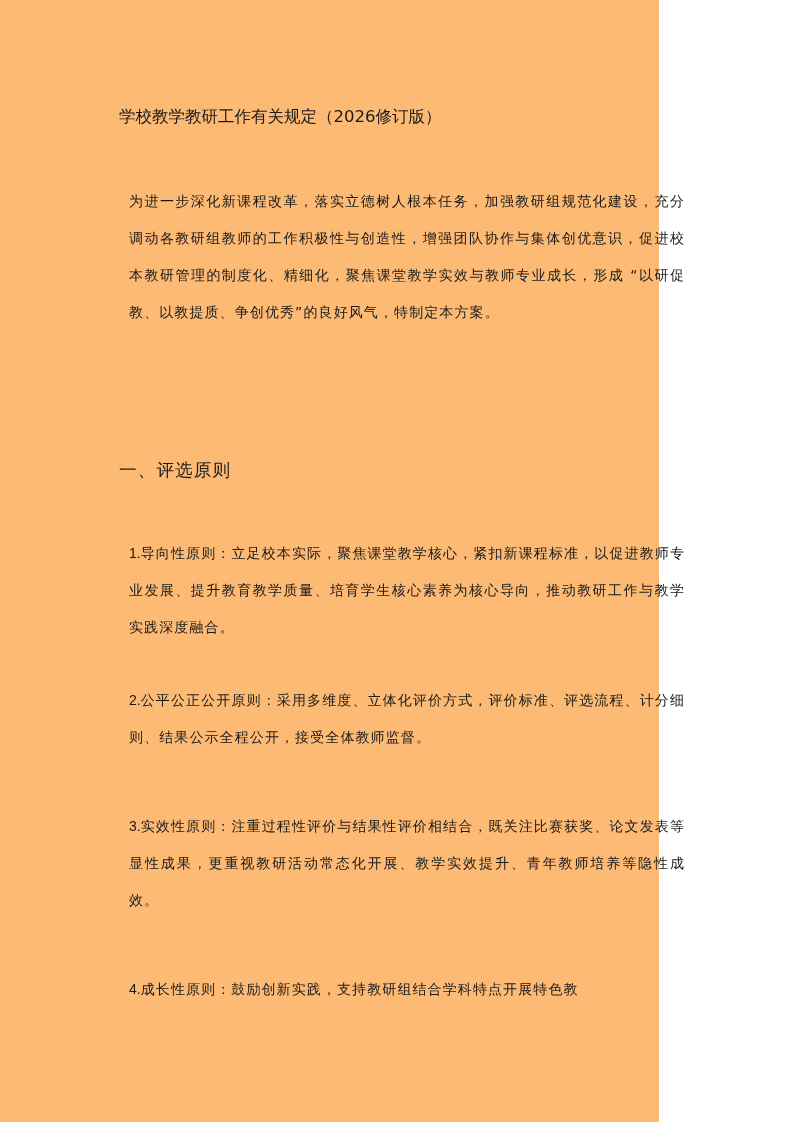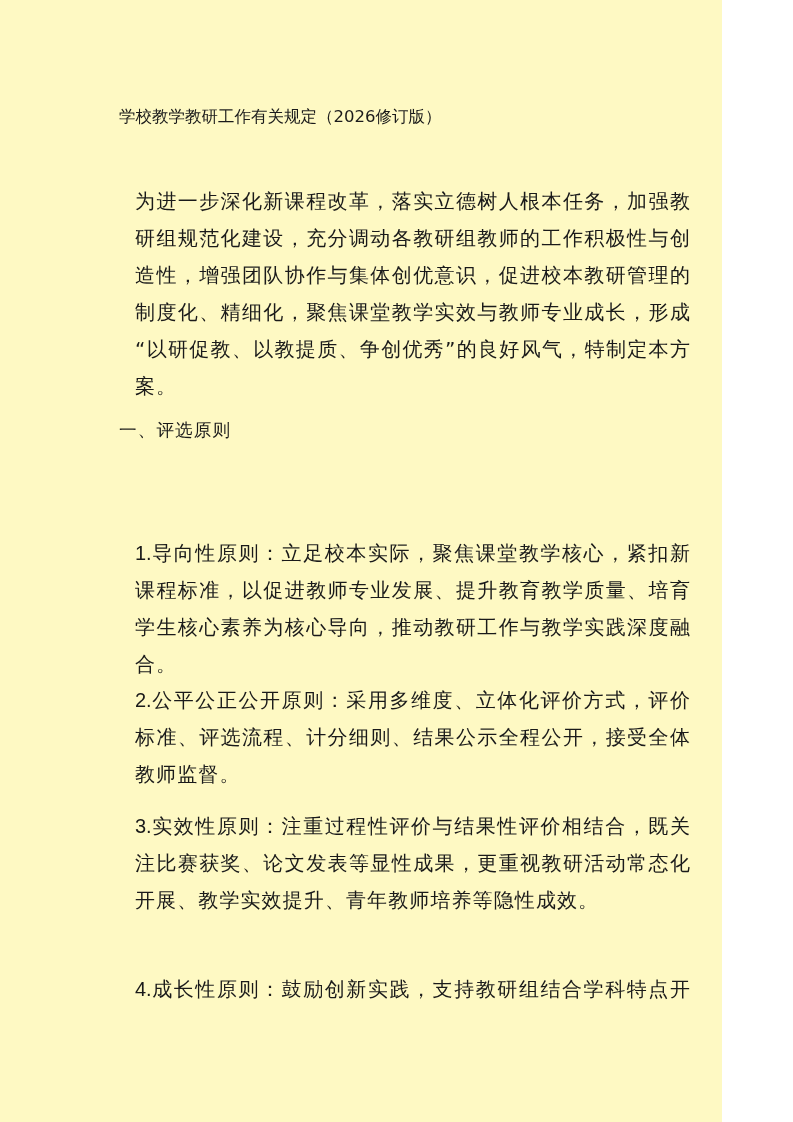--- a/index.html
+++ b/index.html
@@ -12,64 +12,64 @@
       height: 1122px;
       position: relative;
       overflow: hidden;
       font-family: "DejaVu Sans", "Liberation Sans", sans-serif;
       color: #1a1a1a;
     }
     .page {
       position: absolute;
       left: 0;
       top: 0;
-      width: 722px;
+      width: 659px;
       height: 1122px;
-      background: #fef9c3;
+      background: #fdba74;
     }
     .content {
       position: absolute;
       left: 119px;
       top: 0;
       width: 556px;
     }
     .title {
       position: absolute;
       left: 0;
       top: 106px;
       font-size: 16.5px;
       line-height: 22px;
       white-space: nowrap;
       letter-spacing: 0px;
     }
     .para {
       position: absolute;
-      left: 16px;
+      left: 10px;
       width: 556px;
-      font-size: 20px;
+      font-size: 14px;
       line-height: 37px;
       text-align: justify;
       text-justify: inter-character;
       word-break: break-all;
       letter-spacing: 1.1px;
     }
     .heading {
       position: absolute;
       left: 0;
       font-size: 17.6px;
       line-height: 37px;
       white-space: nowrap;
       letter-spacing: 1.1px;
     }
     .num {
       font-family: "Liberation Sans", sans-serif;
       letter-spacing: 0;
     }
     #intro { top: 183px; }
-    #h1 { top: 412px; font-family: Liberation Serif, serif; }
+    #h1 { top: 452px; font-family: Liberation Serif, serif; }
     #p1 { top: 519px; margin-top: 16px; }
     #p2 { top: 682px; }
     #p3 { top: 808px; }
     #p4 { top: 971px; height: 37px; overflow: hidden; }
   </style>
 </head>
 <body>
 
 <div class="page">
   <div class="content">

